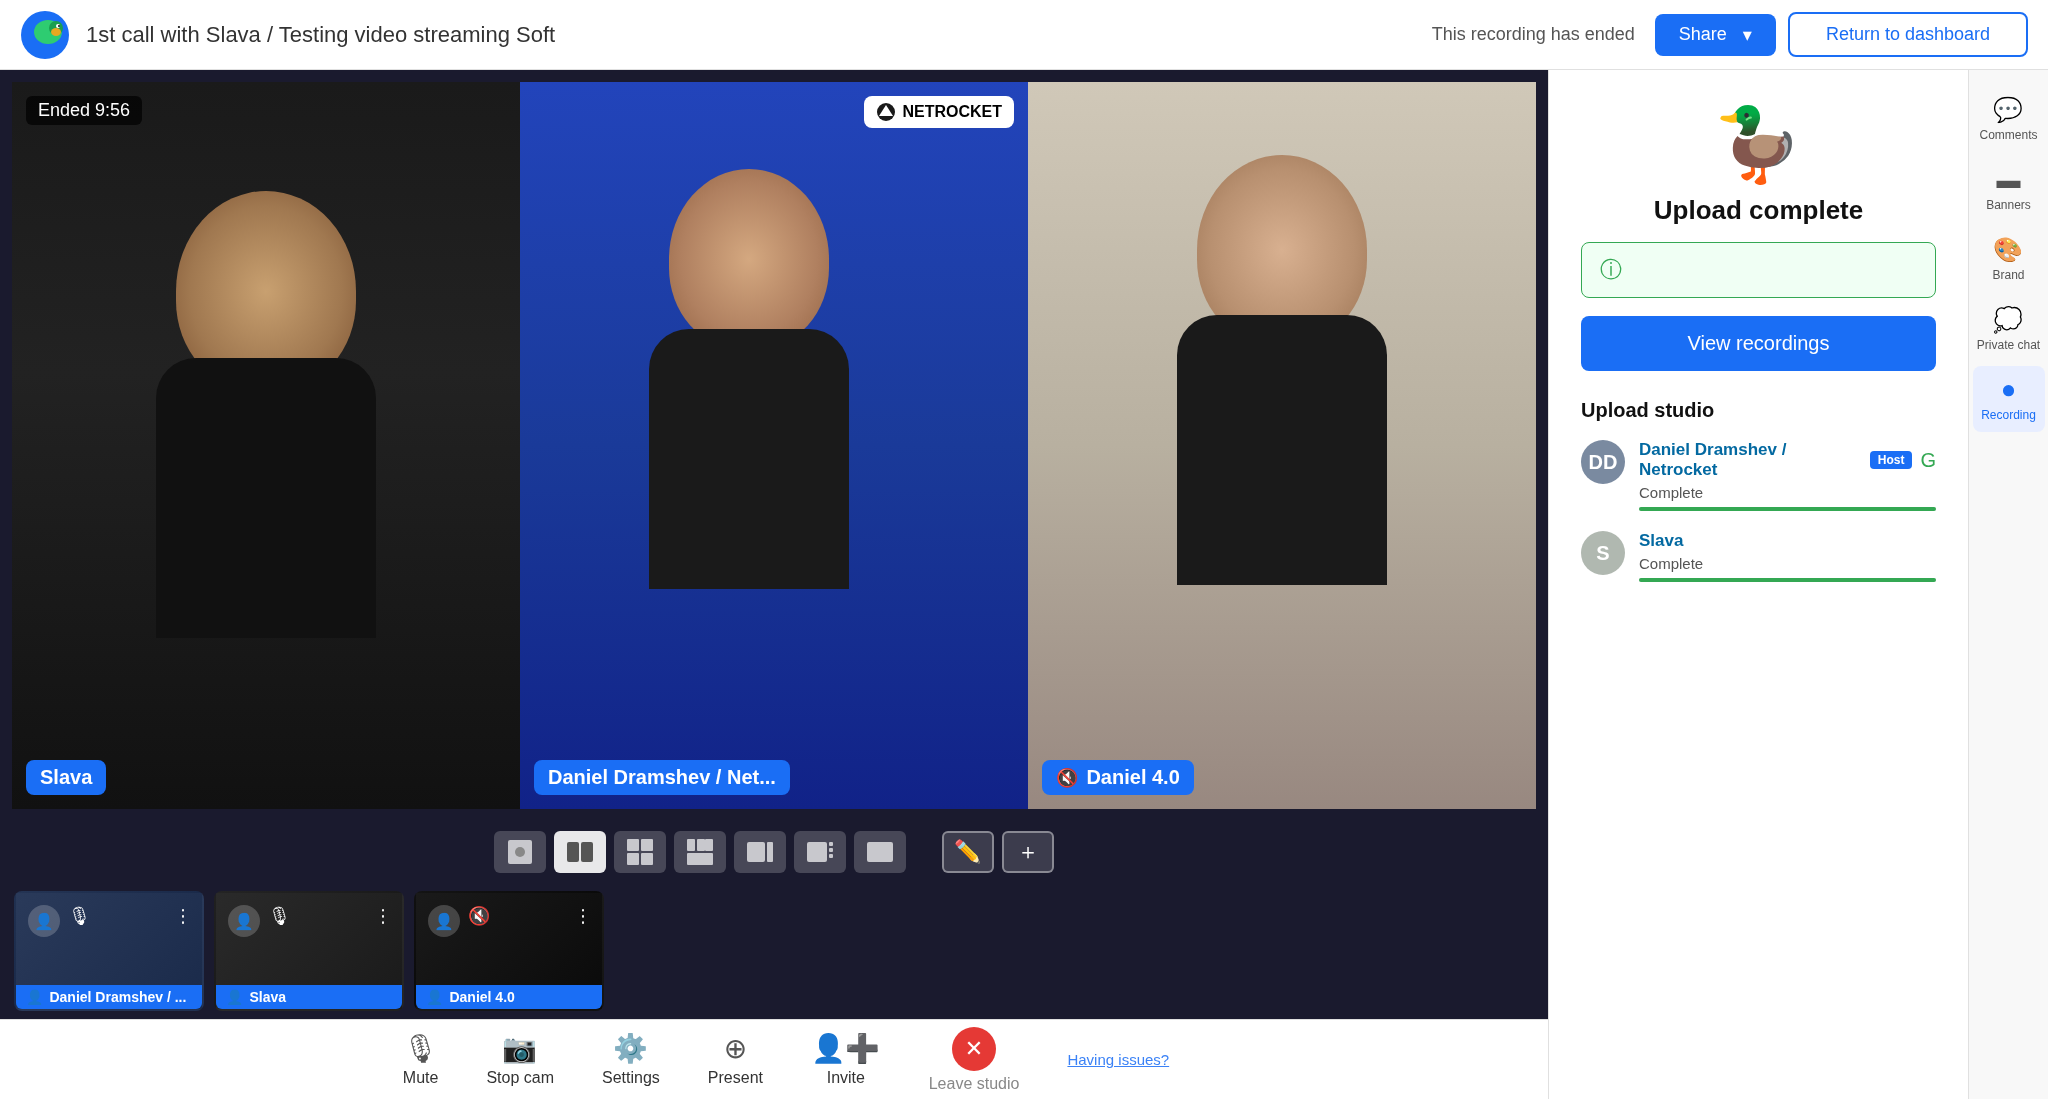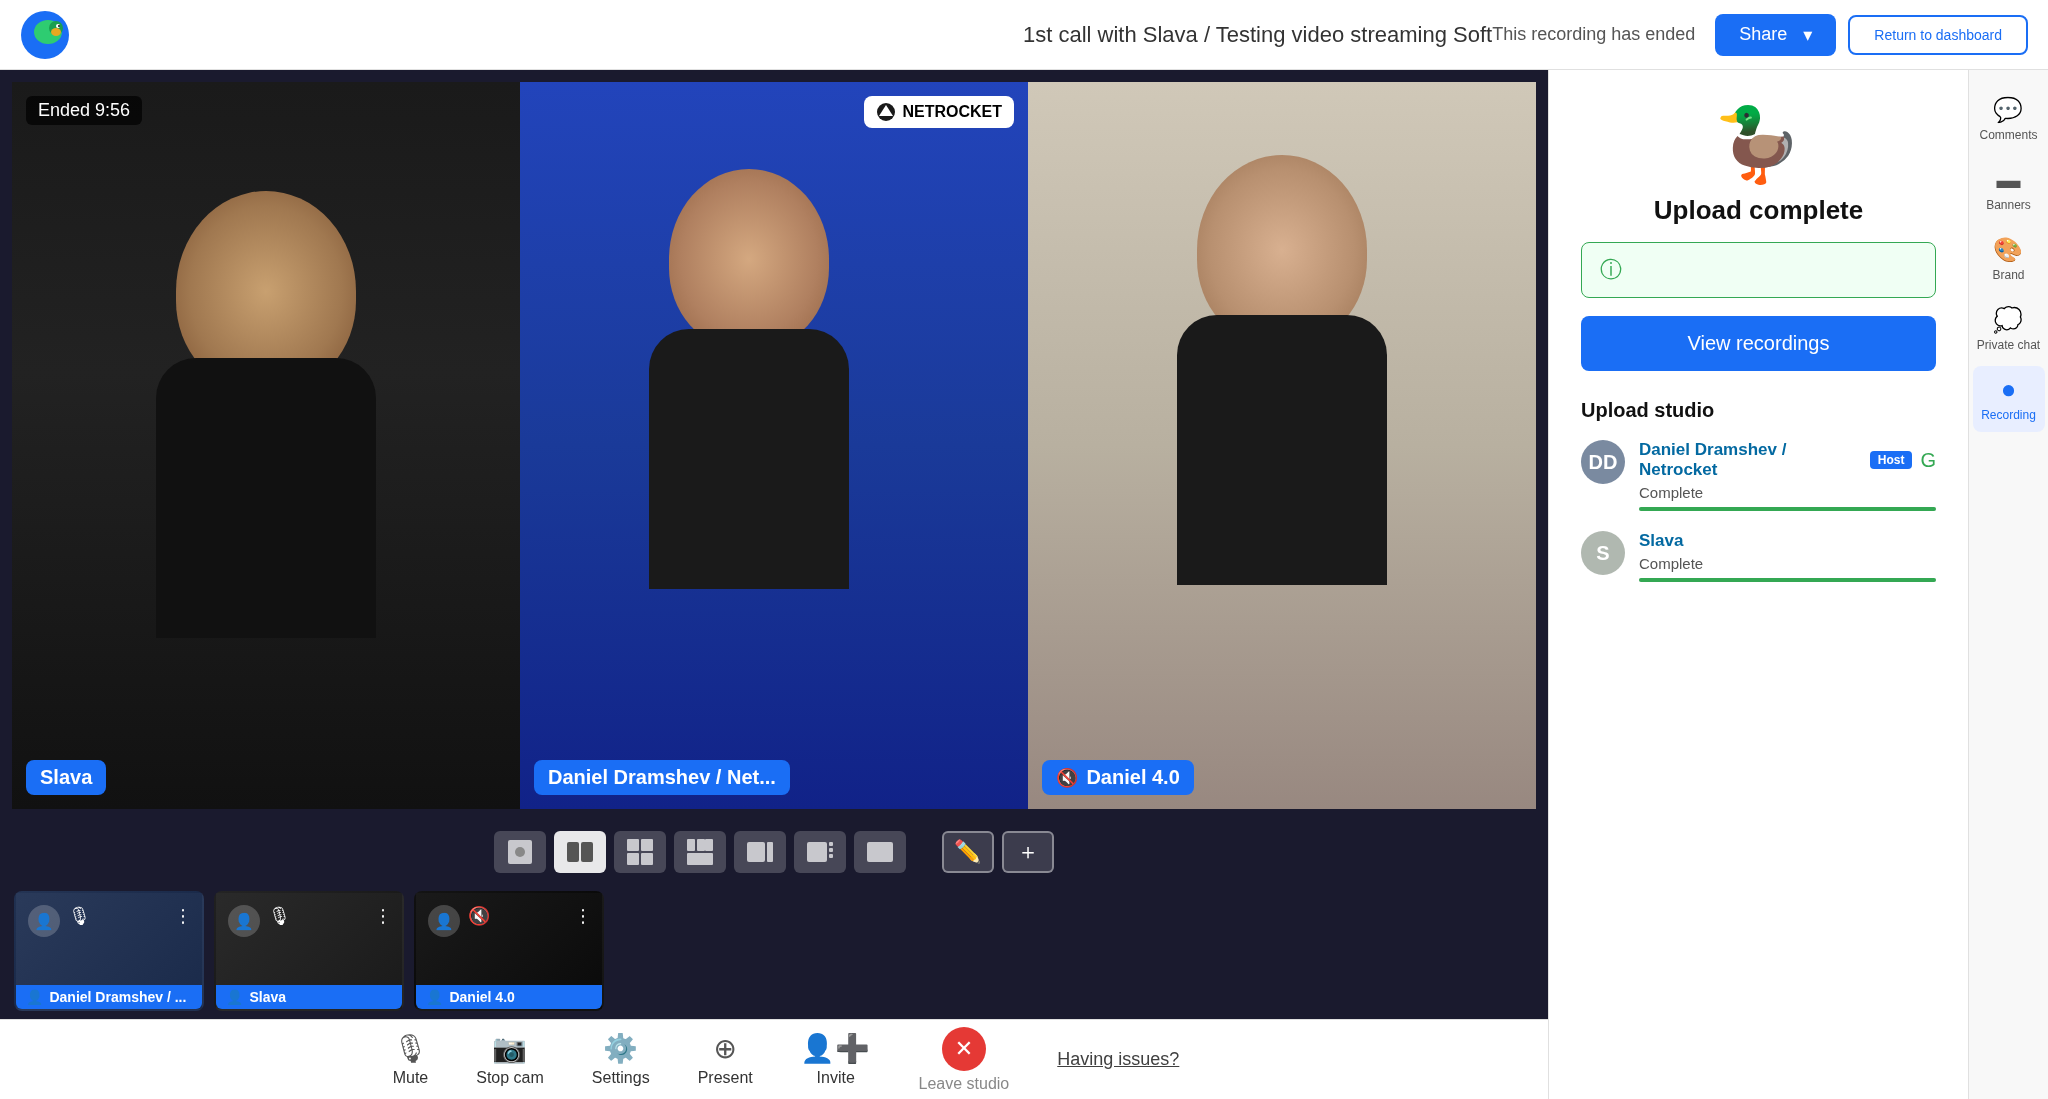--- a/index.html
+++ b/index.html
@@ -4,30 +4,30 @@
   <style>
     * { box-sizing: border-box; margin: 0; padding: 0; }
     body { font-family: -apple-system, BlinkMacSystemFont, 'Segoe UI', sans-serif; background: #f0f0f0; width: 2048px; height: 1099px; overflow: hidden; display: flex; flex-direction: column; }
 
     
     .header {
       display: flex; align-items: center; background: #fff; border-bottom: 1px solid #e0e0e0;
       padding: 0 20px; height: 70px; flex-shrink: 0;
     }
     .header-logo { width: 50px; height: 50px; margin-right: 16px; }
-    .header-title { font-size: 22px; color: #333; flex: 1; text-align: right; }
+    .header-title { font-size: 22px; color: #333; flex: 1; }
     .header-recording-ended { font-size: 18px; color: #555; margin-right: 20px; }
     .share-btn {
       background: #1a6ef5; color: #fff; border: none; border-radius: 8px;
       padding: 10px 24px; font-size: 18px; cursor: pointer; display: flex; align-items: center; gap: 16px;
       margin-right: 12px;
     }
     .return-btn {
       background: #fff; color: #1a6ef5; border: 2px solid #1a6ef5; border-radius: 8px;
-      padding: 10px 24px; font-size: 14px; cursor: pointer;
+      padding: 10px 36px; font-size: 18px; cursor: pointer;
     }
 
     
     .main { display: flex; flex: 1; overflow: hidden; }
 
     
     .video-area {
       flex: 1; display: flex; flex-direction: column; background: #1a1a2e; position: relative;
     }
 
@@ -182,21 +182,21 @@
       padding: 8px 24px; cursor: pointer; border: none; background: transparent;
       font-size: 16px; color: #333;
     }
     .toolbar-btn .icon { font-size: 28px; color: #555; }
     .toolbar-btn.leave { color: #888; }
     .leave-icon-wrap {
       width: 44px; height: 44px; background: #e53935; border-radius: 50%;
       display: flex; align-items: center; justify-content: center;
     }
     .having-issues {
-      margin-left: 24px; color: #404040; font-size: 18px; text-decoration: underline; cursor: pointer;
+      margin-left: 24px; color: #3b82f6; font-size: 15px; text-decoration: underline; cursor: pointer;
     }
 
     
     .right-panel {
       width: 420px; background: #fff; display: flex; flex-direction: column;
       border-left: 1px solid #e0e0e0;
     }
     .right-panel-main {
       flex: 1; padding: 32px; overflow-y: auto;
     }

